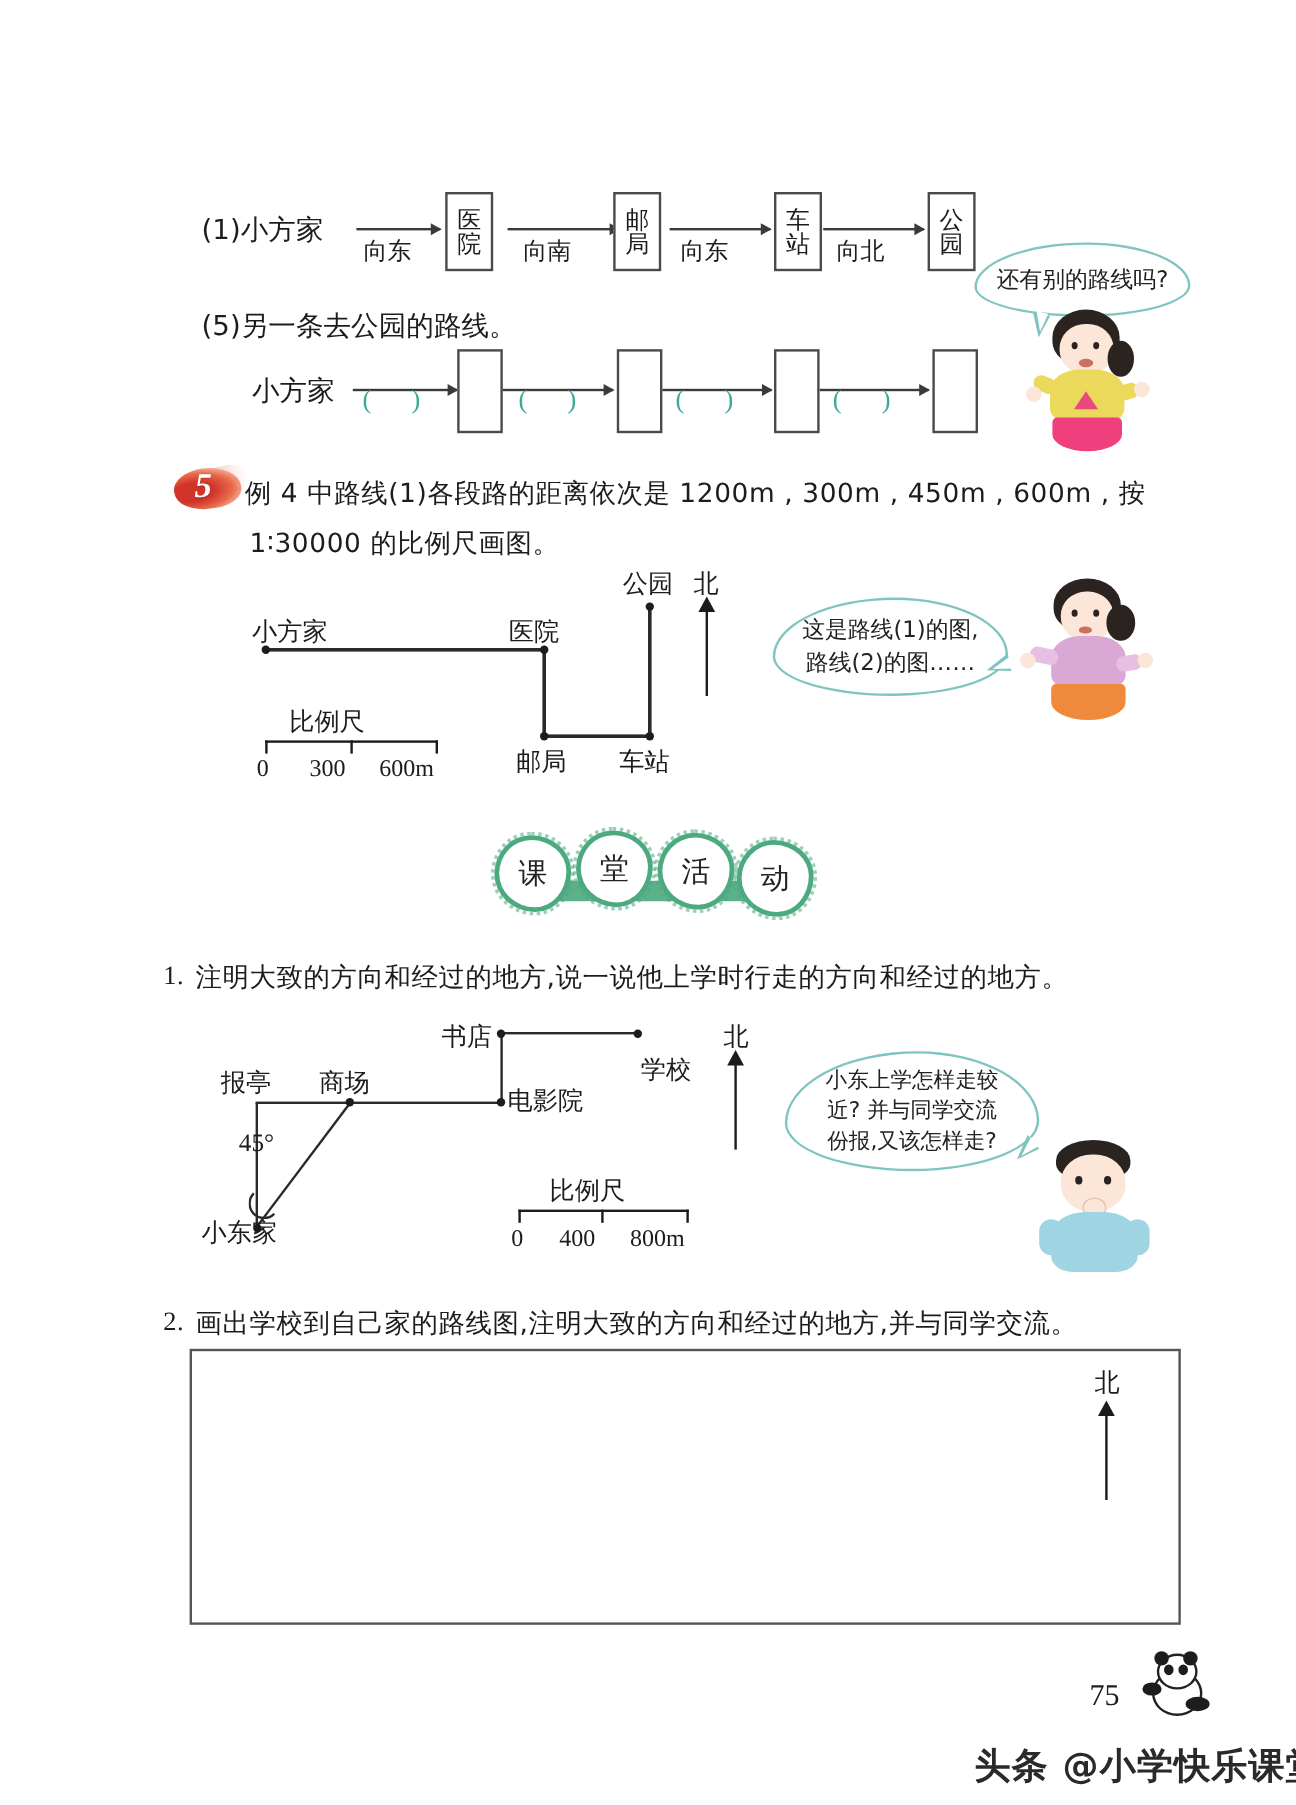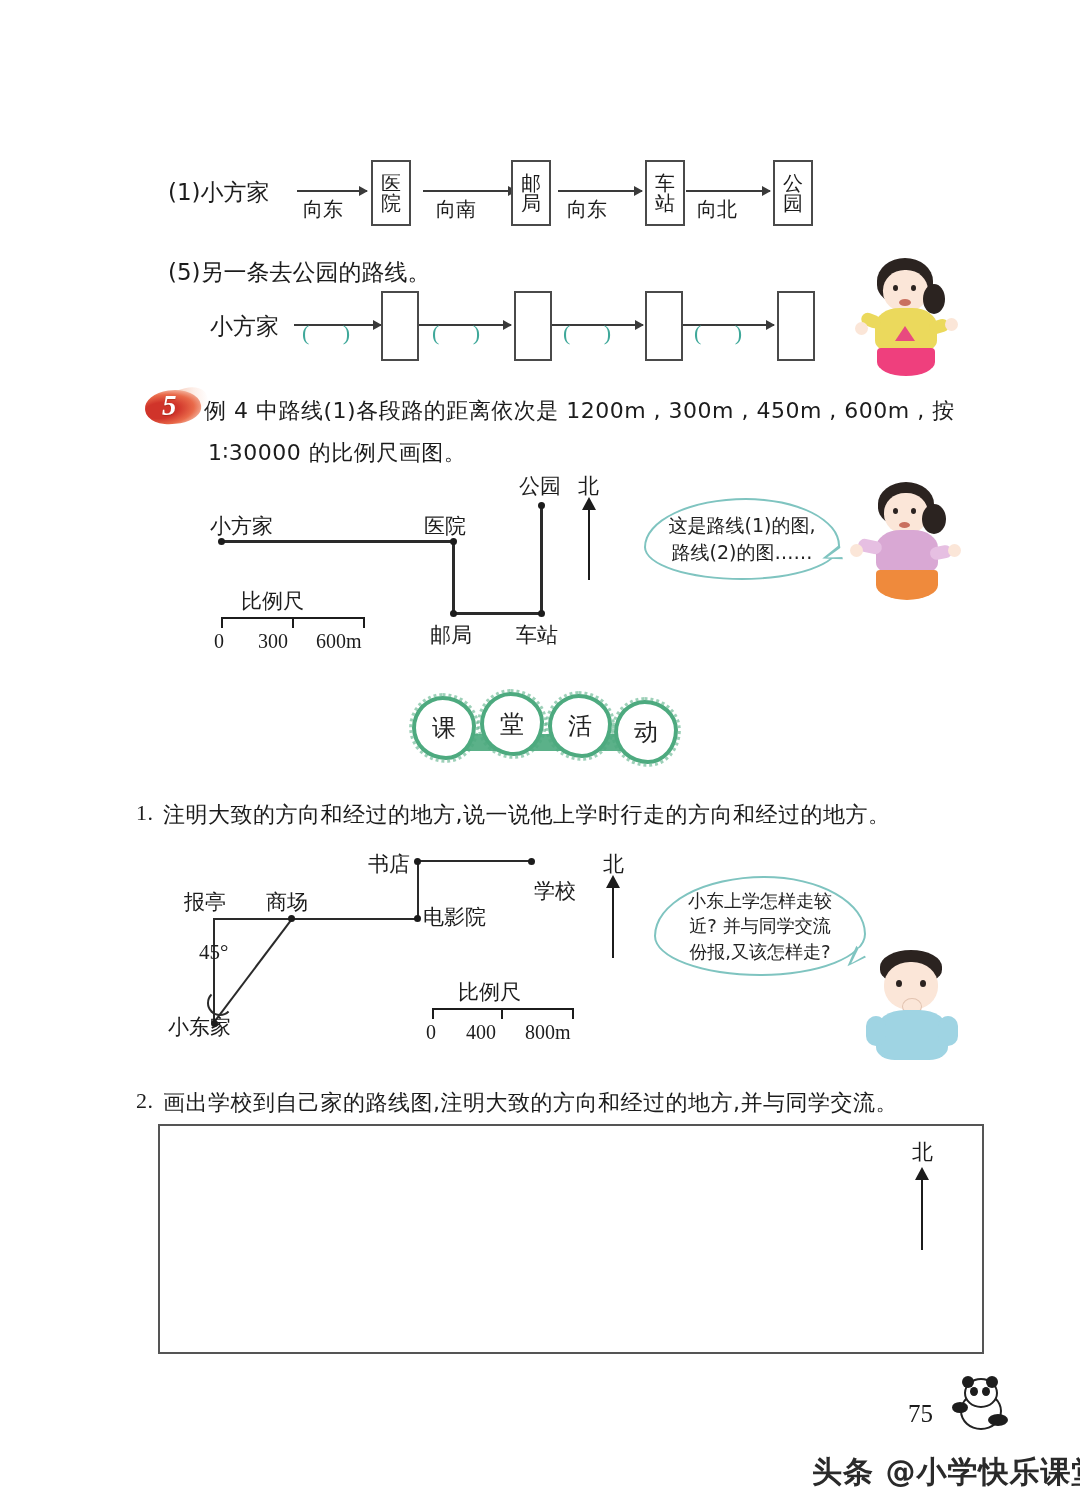--- a/index.html
+++ b/index.html
@@ -163,20 +163,24 @@
   </div>
   <div class="abs fbox cn" style="left:645px;top:160px;">
     <span>车</span>
     <span>站</span>
   </div>
   <div class="abs fbox cn" style="left:773px;top:160px;">
     <span>公</span>
     <span>园</span>
   </div>
 
+  <div class="bubble cn" style="left:812px;top:202px;width:180px;height:62px;">
+    <span>还有别的路线吗?</span>
+    <i class="tail" style="left:44px;top:57px;transform:rotate(14deg);"></i>
+  </div>
 
   <div class="char" style="left:855px;top:258px;width:112px;height:122px;">
     <div class="c-hair" style="left:22px;top:0;width:56px;height:46px;"></div>
     <div class="c-face" style="left:28px;top:12px;width:45px;height:42px;"></div>
     <div class="c-pony" style="left:68px;top:26px;width:22px;height:30px;"></div>
     <div class="c-eye" style="left:38px;top:27px;width:5px;height:6px;"></div>
     <div class="c-eye" style="left:56px;top:27px;width:5px;height:6px;"></div>
     <div class="c-mouth" style="left:44px;top:41px;width:12px;height:7px;"></div>
     <div class="c-body" style="left:20px;top:50px;width:62px;height:44px;background:#ebd95c;"></div>
     <div class="c-arm" style="left:6px;top:56px;width:20px;height:13px;background:#ebd95c;transform:rotate(22deg);"></div>

